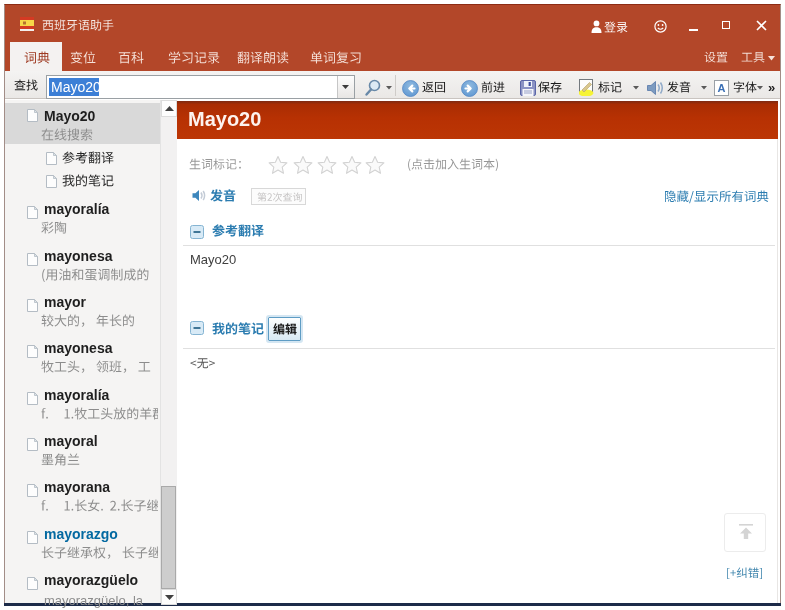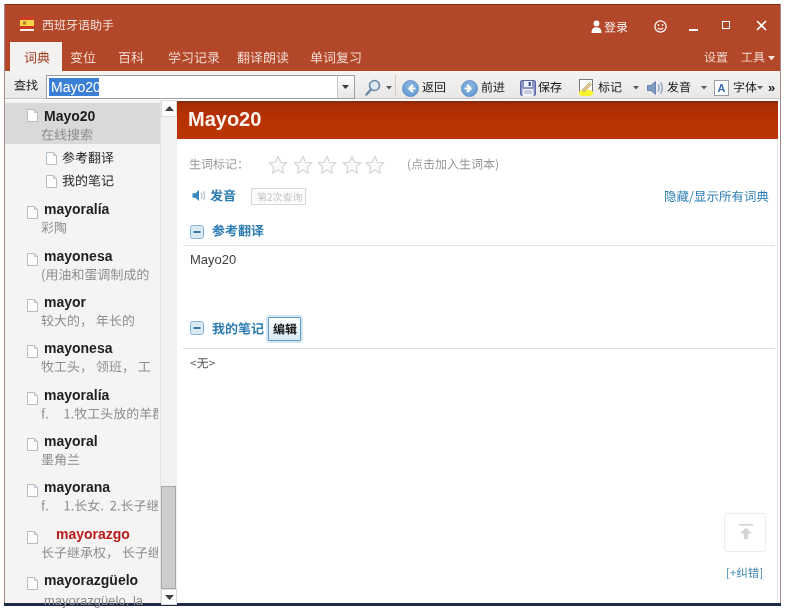--- a/index.html
+++ b/index.html
@@ -422,21 +422,21 @@
         <path transform="translate(92.50,11.44) scale(0.013000,-0.013000)" d="M465 540V395H51V320H465V20C465 2 458 -3 438 -4C416 -5 342 -6 261 -2C273 -24 287 -58 293 -80C389 -80 454 -78 491 -66C530 -54 543 -31 543 19V320H953V395H543V501C657 560 786 650 873 734L816 777L799 772H151V698H716C645 640 548 579 465 540Z"></path>
         <path transform="translate(105.50,11.44) scale(0.013000,-0.013000)" d="M42 57 56 -13C146 9 267 39 382 68L376 131C251 102 125 73 42 57ZM867 770C851 713 819 631 794 580L841 563C868 612 901 688 928 752ZM530 755C553 694 580 615 591 563L645 580C633 630 605 708 581 769ZM415 800V-27H953V40H484V800ZM60 423C75 430 98 436 220 452C176 387 136 335 118 315C88 279 65 253 44 249C51 231 63 197 67 182C87 194 121 204 370 254C369 269 368 298 370 317L170 281C247 371 321 481 384 592L323 628C305 591 283 553 262 518L134 504C191 591 247 703 288 809L217 841C181 720 113 589 90 556C70 521 53 498 36 493C45 474 56 438 60 423ZM694 832V521H512V456H673C633 365 571 269 513 215C524 198 540 171 546 153C600 205 654 293 694 383V78H758V383C806 319 870 229 894 185L941 237C915 272 805 408 761 456H945V521H758V832Z"></path>
       </svg>
     </div>
     <div style="position:absolute;left:27px;top:531px">
       <svg width="11" height="13">
         <path d="M0.5 0.5 L7.5 0.5 L10.5 3.5 L10.5 12.5 L0.5 12.5 Z" fill="#fdfdfd" stroke="#b4bcc4"></path>
         <path d="M7.5 0.5 L10.5 3.5 L7.5 3.5 Z" fill="#dde3e8" stroke="#b4bcc4" stroke-width="0.8"></path>
       </svg>
     </div>
-    <div style="position:absolute;left:56px;top:526px;font:bold 14px 'Liberation Sans',sans-serif;color:#b91c1c">mayorazgo</div>
+    <div style="position:absolute;left:44px;top:526px;font:bold 14px 'Liberation Sans',sans-serif;color:#0369a1">mayorazgo</div>
     <div style="position:absolute;left:41px;top:546px;width:117px;overflow:hidden">
       <svg width="120" height="15" viewBox="0 0 120 15" fill="#8c8c8c">
         <path transform="translate(0.00,11.44) scale(0.013000,-0.013000)" d="M769 818C682 714 536 619 395 561C414 547 444 517 458 500C593 567 745 671 844 786ZM56 449V374H248V55C248 15 225 0 207 -7C219 -23 233 -56 238 -74C262 -59 300 -47 574 27C570 43 567 75 567 97L326 38V374H483C564 167 706 19 914 -51C925 -28 949 3 967 20C775 75 635 202 561 374H944V449H326V835H248V449Z"></path>
         <path transform="translate(13.00,11.44) scale(0.013000,-0.013000)" d="M465 540V395H51V320H465V20C465 2 458 -3 438 -4C416 -5 342 -6 261 -2C273 -24 287 -58 293 -80C389 -80 454 -78 491 -66C530 -54 543 -31 543 19V320H953V395H543V501C657 560 786 650 873 734L816 777L799 772H151V698H716C645 640 548 579 465 540Z"></path>
         <path transform="translate(26.00,11.44) scale(0.013000,-0.013000)" d="M42 57 56 -13C146 9 267 39 382 68L376 131C251 102 125 73 42 57ZM867 770C851 713 819 631 794 580L841 563C868 612 901 688 928 752ZM530 755C553 694 580 615 591 563L645 580C633 630 605 708 581 769ZM415 800V-27H953V40H484V800ZM60 423C75 430 98 436 220 452C176 387 136 335 118 315C88 279 65 253 44 249C51 231 63 197 67 182C87 194 121 204 370 254C369 269 368 298 370 317L170 281C247 371 321 481 384 592L323 628C305 591 283 553 262 518L134 504C191 591 247 703 288 809L217 841C181 720 113 589 90 556C70 521 53 498 36 493C45 474 56 438 60 423ZM694 832V521H512V456H673C633 365 571 269 513 215C524 198 540 171 546 153C600 205 654 293 694 383V78H758V383C806 319 870 229 894 185L941 237C915 272 805 408 761 456H945V521H758V832Z"></path>
         <path transform="translate(39.00,11.44) scale(0.013000,-0.013000)" d="M288 202V136H469V25C469 9 464 4 446 3C427 2 366 2 298 5C310 -16 321 -48 326 -69C412 -69 468 -67 500 -55C534 -43 545 -22 545 25V136H721V202H545V295H676V360H545V450H659V514H545V572C645 620 748 693 818 764L766 801L749 798H201V729H673C616 682 539 635 469 606V514H352V450H469V360H334V295H469V202ZM69 582V513H257C220 314 140 154 37 65C55 54 83 27 95 10C210 116 303 312 341 568L295 585L281 582ZM735 613 669 602C707 352 777 137 912 22C924 42 949 70 967 85C887 146 829 249 789 374C840 421 900 485 947 542L887 590C858 546 811 490 769 444C755 498 744 555 735 613Z"></path>
         <path transform="translate(52.00,11.44) scale(0.013000,-0.013000)" d="M853 675C821 501 761 356 681 242C606 358 560 497 528 675ZM423 748V675H458C494 469 545 311 633 180C556 90 465 24 366 -17C383 -31 403 -61 413 -79C512 -33 602 32 679 119C740 44 817 -22 914 -85C925 -63 948 -38 968 -23C867 37 789 103 727 179C828 316 901 500 935 736L888 751L875 748ZM212 840V628H46V558H194C158 419 88 260 19 176C33 157 53 124 63 102C119 174 173 297 212 421V-79H286V430C329 375 386 298 409 260L454 327C430 356 318 485 286 516V558H420V628H286V840Z"></path>
         <path transform="translate(65.00,11.44) scale(0.013000,-0.013000)" d="M157 -107C262 -70 330 12 330 120C330 190 300 235 245 235C204 235 169 210 169 163C169 116 203 92 244 92L261 94C256 25 212 -22 135 -54Z"></path>
         <path transform="translate(80.91,11.44) scale(0.013000,-0.013000)" d="M769 818C682 714 536 619 395 561C414 547 444 517 458 500C593 567 745 671 844 786ZM56 449V374H248V55C248 15 225 0 207 -7C219 -23 233 -56 238 -74C262 -59 300 -47 574 27C570 43 567 75 567 97L326 38V374H483C564 167 706 19 914 -51C925 -28 949 3 967 20C775 75 635 202 561 374H944V449H326V835H248V449Z"></path>
         <path transform="translate(93.91,11.44) scale(0.013000,-0.013000)" d="M465 540V395H51V320H465V20C465 2 458 -3 438 -4C416 -5 342 -6 261 -2C273 -24 287 -58 293 -80C389 -80 454 -78 491 -66C530 -54 543 -31 543 19V320H953V395H543V501C657 560 786 650 873 734L816 777L799 772H151V698H716C645 640 548 579 465 540Z"></path>

